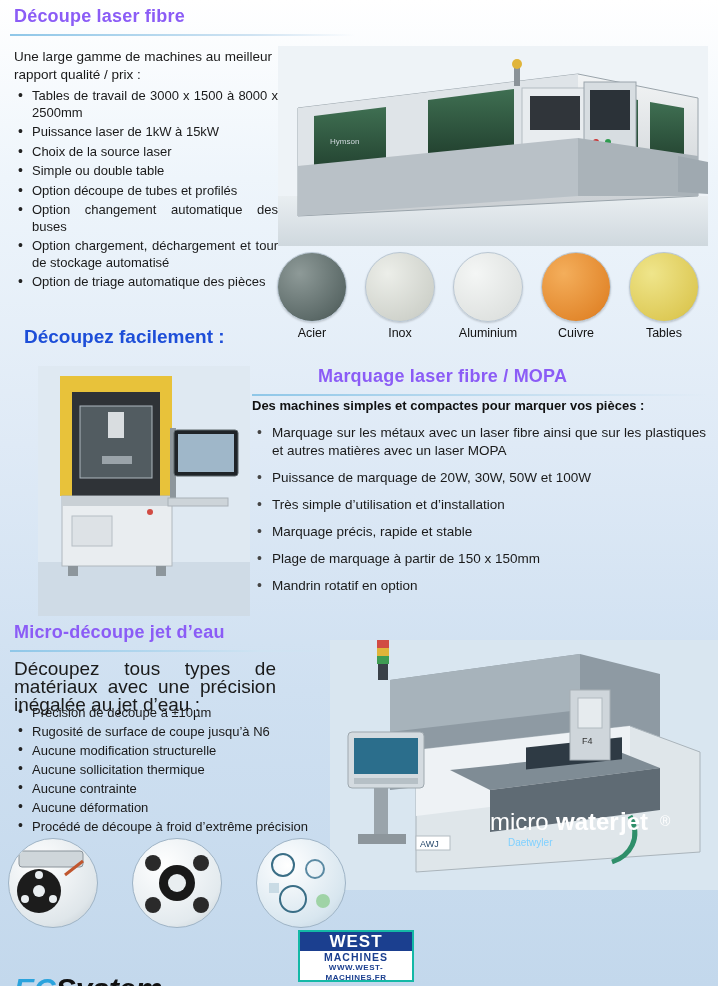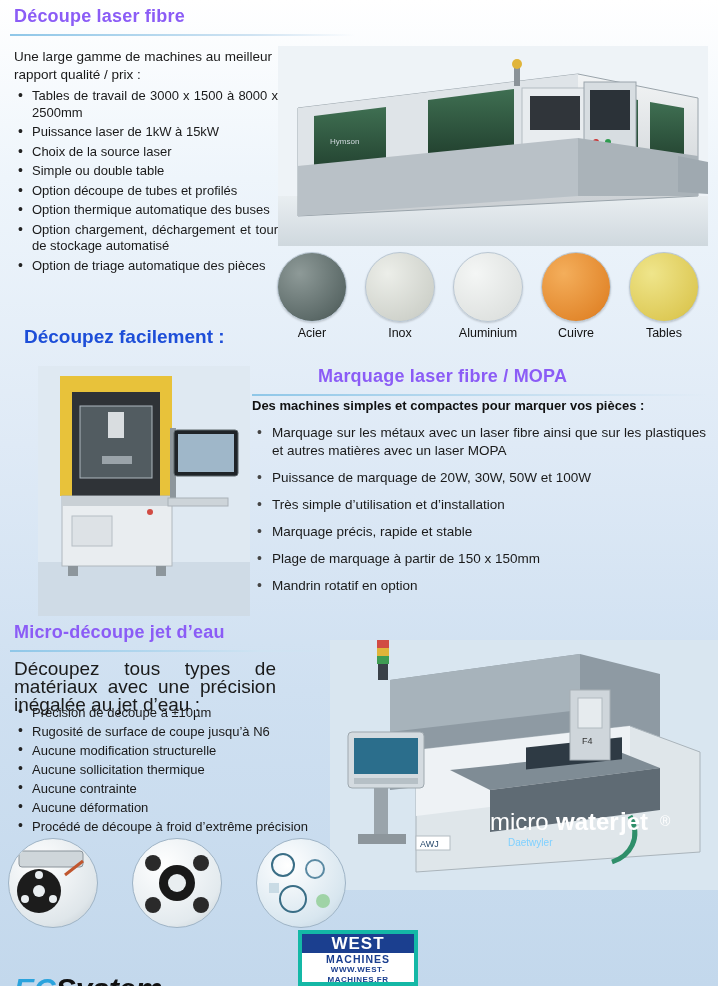--- a/index.html
+++ b/index.html
@@ -70,21 +70,21 @@
   
   #samples{position:absolute;left:8px;top:838px;width:350px;height:92px;}
   .samp{position:absolute;width:88px;height:88px;border-radius:50%;border:1px solid #9fb4c6;overflow:hidden;}
 
   
   #footer-logo{position:absolute;left:14px;top:932px;font-size:30px;font-weight:bold;font-style:italic;margin-top:40px;}
   #footer-logo .a{color:#2aa3dd;}
   #footer-logo .b{color:#111;}
   #west{
     position:absolute;left:298px;top:930px;width:112px;height:48px;
-    background:#ffffff;border:4px solid #14b8a6;text-align:center;
+    background:#ffffff;border:2px solid #14b8a6;text-align:center;
   }
   #west .w1{background:#1b3f8f;color:#fff;font-weight:bold;font-size:17px;line-height:19px;letter-spacing:1px;}
   #west .w2{color:#1b3f8f;font-weight:bold;font-size:10.5px;line-height:12px;letter-spacing:1px;}
   #west .w3{color:#1b3f8f;font-weight:bold;font-size:8px;line-height:10px;letter-spacing:.5px;}
 </style>
 </head>
 <body>
 
 <div class="page">
 
@@ -92,21 +92,21 @@
   <div class="rule" id="s1-rule"></div>
 
   <div id="s1-intro">Une large gamme de machines au meilleur rapport qualité / prix :</div>
 
   <ul class="bl" id="s1-list">
     <li>Tables de travail de 3000 x 1500 à 8000 x 2500mm</li>
     <li>Puissance laser de 1kW à 15kW</li>
     <li>Choix de la source laser</li>
     <li>Simple ou double table</li>
     <li>Option découpe de tubes et profilés</li>
-    <li>Option thermique automatique des buses</li>
+    <li>Option changement automatique des buses</li>
     <li>Option chargement, déchargement et tour de stockage automatisé</li>
     <li>Option de triage automatique des pièces</li>
   </ul>
 
   <svg id="machine1" viewBox="0 0 430 200">
     <defs>
       <linearGradient id="bodyg" x1="0" y1="0" x2="0" y2="1">
         <stop offset="0" stop-color="#f2f4f5"></stop>
           <stop offset="1" stop-color="#c8cdd1"></stop>
       </linearGradient>

